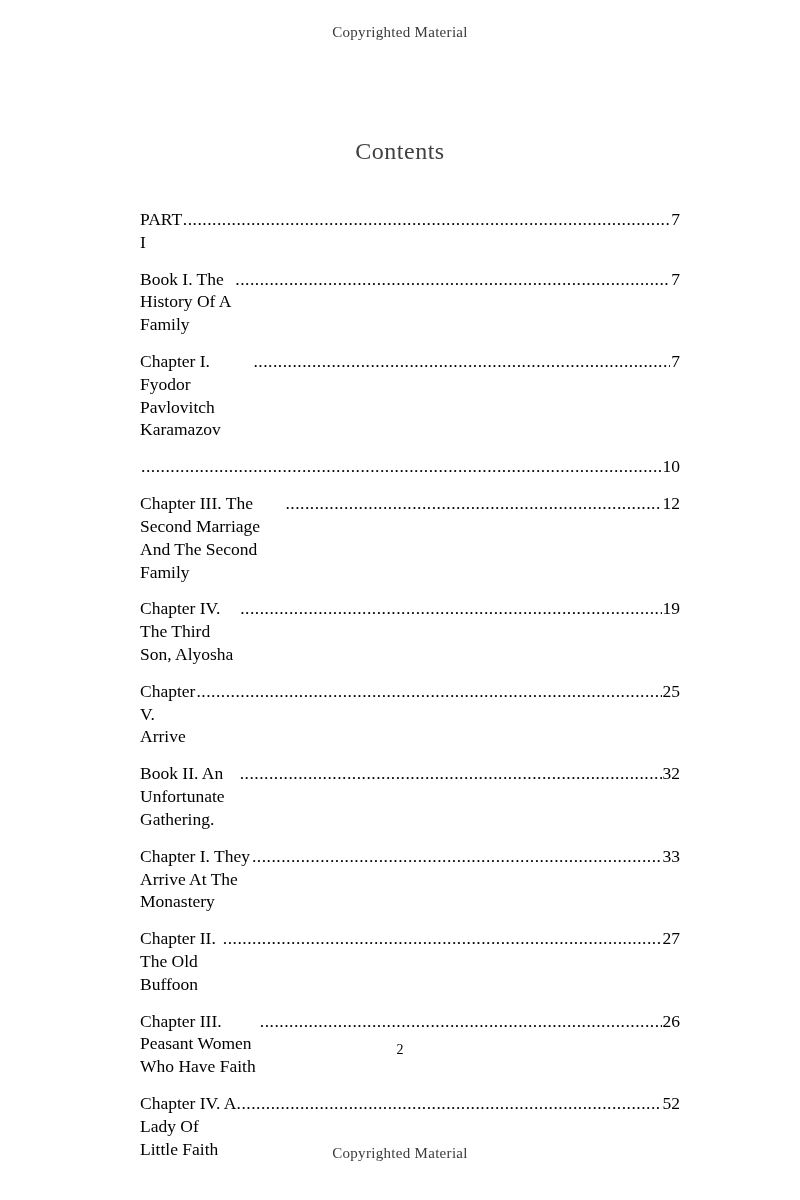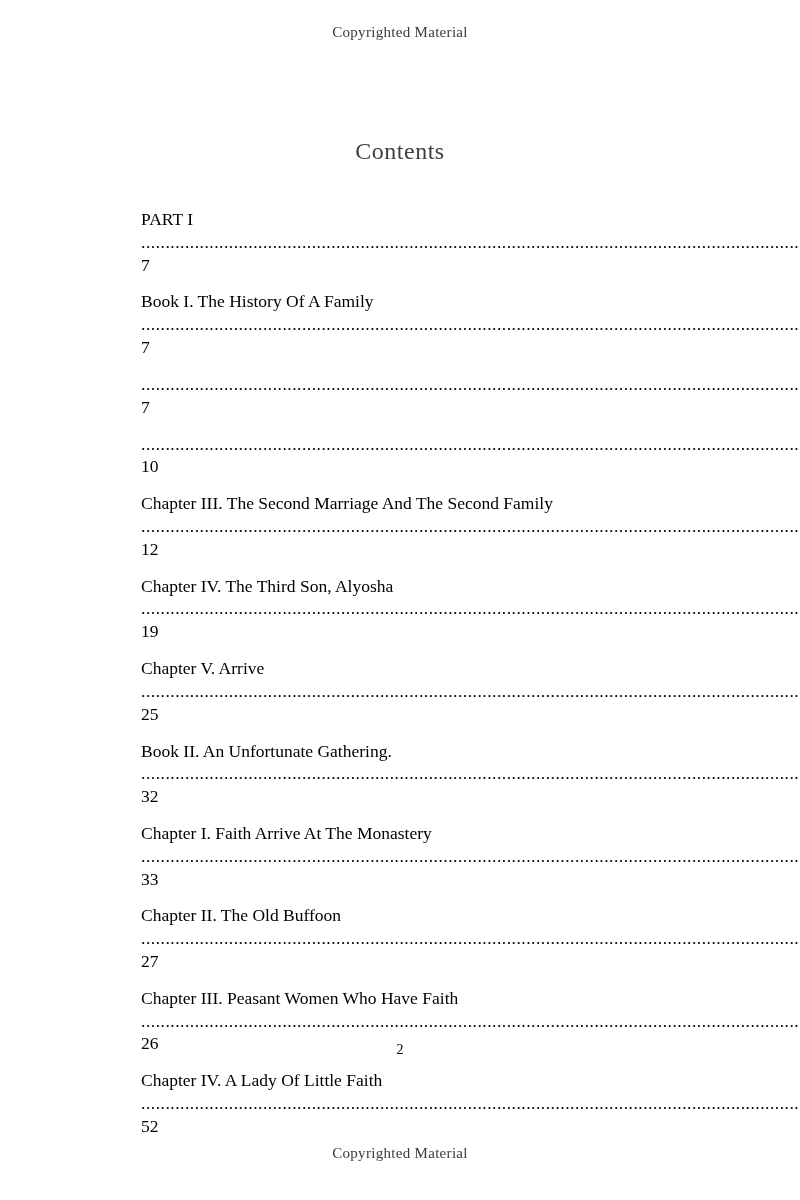--- a/index.html
+++ b/index.html
@@ -61,21 +61,20 @@
     left: 140px;
     width: 540px;
   }
   .toc-entry {
     display: flex;
     align-items: baseline;
     font-size: 17.5px;
     line-height: 1.30;
     margin-bottom: 14.2px;
     color: #000;
-    flex-direction: column;
   }
   .toc-label {
     white-space: normal;
     flex: 0 1 auto;
   }
   .toc-dots {
     flex: 1 1 auto;
     overflow: hidden;
     white-space: nowrap;
     margin: 0 1px;
@@ -113,20 +112,21 @@
         <span class="toc-label">PART I</span>
         <span class="toc-dots">............................................................................................................................................................................................................................</span>
         <span class="toc-page">7</span>
       </div>
       <div class="toc-entry">
         <span class="toc-label">Book I. The History Of A Family</span>
         <span class="toc-dots">............................................................................................................................................................................................................................</span>
         <span class="toc-page">7</span>
       </div>
       <div class="toc-entry">
+        <span class="toc-label">Chapter I. Fyodor Pavlovitch Karamazov</span>
         <span class="toc-dots">............................................................................................................................................................................................................................</span>
         <span class="toc-page">7</span>
       </div>
       <div class="toc-entry">
         <span class="toc-dots">............................................................................................................................................................................................................................</span>
         <span class="toc-page">10</span>
       </div>
       <div class="toc-entry">
         <span class="toc-label">Chapter III. The Second Marriage And The Second Family</span>
         <span class="toc-dots">............................................................................................................................................................................................................................</span>
@@ -141,21 +141,21 @@
         <span class="toc-label">Chapter V. Arrive</span>
         <span class="toc-dots">............................................................................................................................................................................................................................</span>
         <span class="toc-page">25</span>
       </div>
       <div class="toc-entry">
         <span class="toc-label">Book II. An Unfortunate Gathering.</span>
         <span class="toc-dots">............................................................................................................................................................................................................................</span>
         <span class="toc-page">32</span>
       </div>
       <div class="toc-entry">
-        <span class="toc-label">Chapter I. Faith Arrive At The Monastery</span>
+        <span class="toc-label">Chapter I. They Arrive At The Monastery</span>
         <span class="toc-dots">............................................................................................................................................................................................................................</span>
         <span class="toc-page">33</span>
       </div>
       <div class="toc-entry">
         <span class="toc-label">Chapter II. The Old Buffoon</span>
         <span class="toc-dots">............................................................................................................................................................................................................................</span>
         <span class="toc-page">27</span>
       </div>
       <div class="toc-entry">
         <span class="toc-label">Chapter III. Peasant Women Who Have Faith</span>

